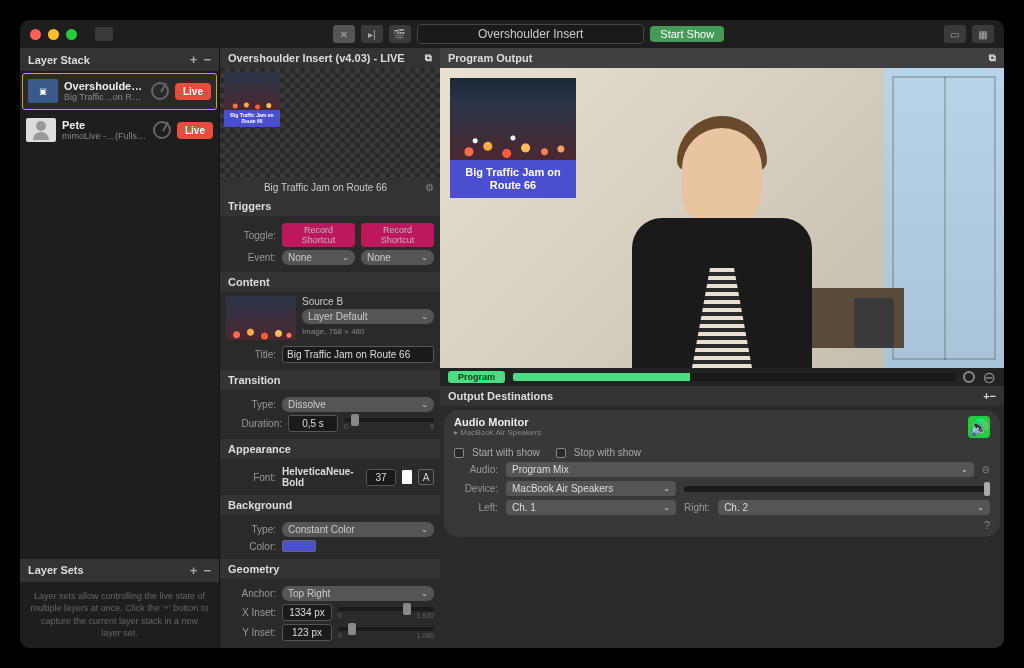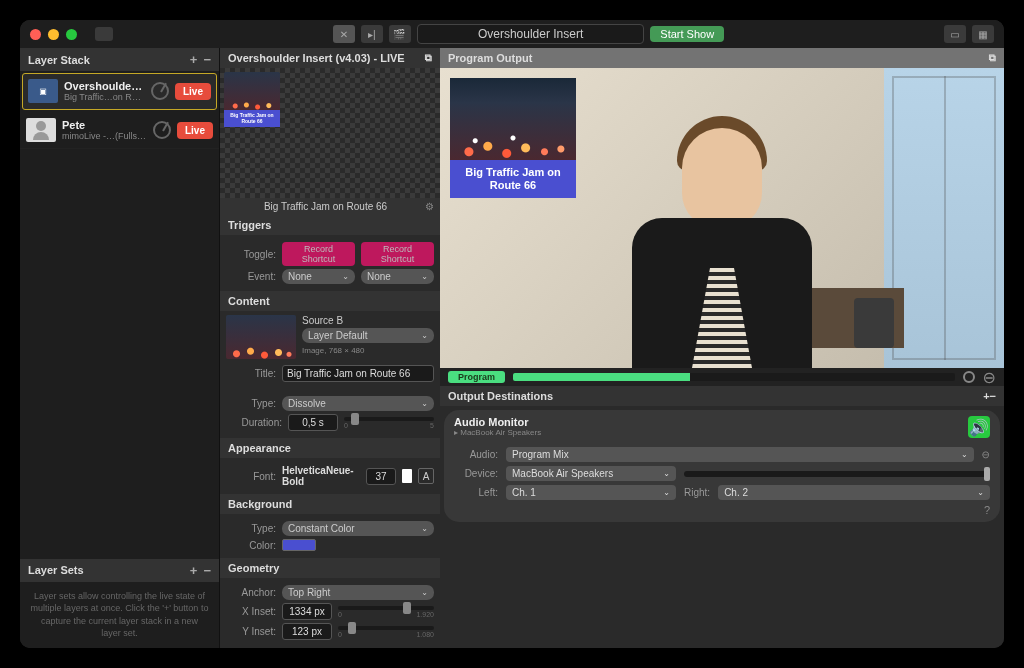--- a/index.html
+++ b/index.html
@@ -60,21 +60,21 @@
 .dual-head { color:#999; font-size:10px; margin-bottom:3px;}
 .content-thumb { width:70px; height:44px; background:linear-gradient(#2a3548,#4a2830); border-radius:2px; position:relative; overflow:hidden;}
 .content-thumb::before {content:'';position:absolute;bottom:0;left:0;right:0;height:26px;background:radial-gradient(circle at 15% 80%,#ff6b4a 3px,transparent 4px),radial-gradient(circle at 35% 70%,#ffaa4a 3px,transparent 4px),radial-gradient(circle at 55% 85%,#ff5a3a 3px,transparent 4px),radial-gradient(circle at 75% 75%,#ffbb5a 3px,transparent 4px),radial-gradient(circle at 90% 82%,#ff7b5a 2px,transparent 3px);}
 .input-field { background:#1a1a1a; border:1px solid #555; border-radius:3px; padding:2px 4px; color:#ddd; font-size:10px; flex:1;}
 .num-field { background:#1a1a1a; border:1px solid #555; border-radius:3px; padding:2px 4px; color:#ddd; font-size:10px; width:50px; text-align:center;}
 .slider { flex:1; height:4px; background:#1a1a1a; border-radius:2px; position:relative;}
 .slider .knob { position:absolute; width:8px; height:12px; background:#888; border-radius:2px; top:-4px;}
 .scale { display:flex; justify-content:space-between; font-size:7px; color:#666; margin-top:1px;}
 .swatch { width:34px; height:12px; background:#4a4fd0; border-radius:2px; border:1px solid #666;}
 .right-col { flex:1; display:flex; flex-direction:column; background:#2a2a2a;}
-.po-header { background:#737373; color:#ddd; font-size:11px; font-weight:600; padding:4px 8px; display:flex; align-items:flex-end;}
+.po-header { background:#404040; color:#ddd; font-size:11px; font-weight:600; padding:4px 8px; display:flex; align-items:flex-end;}
 .po-header .grow { flex:1;}
 .program-view { height:300px; background:linear-gradient(135deg,#e8e0d0 0%,#d8d0c0 40%,#c0b8a8 100%); position:relative; overflow:hidden;}
 .office-bg { position:absolute; inset:0;}
 .window-right { position:absolute; right:0; top:0; bottom:0; width:120px; background:linear-gradient(180deg,#b8d4e8,#a8c4d8);}
 .window-right::before {content:'';position:absolute;inset:8px;border:2px solid rgba(80,80,80,0.3);}
 .window-right::after {content:'';position:absolute;top:8px;bottom:8px;left:50%;width:2px;background:rgba(80,80,80,0.3);}
 .desk { position:absolute; right:100px; bottom:20px; width:120px; height:60px; background:#5a4a3a;}
 .chair { position:absolute; right:110px; bottom:20px; width:40px; height:50px; background:#3a3a3a; border-radius:4px;}
 .presenter { position:absolute; left:50%; transform:translateX(-50%); bottom:0; width:200px; height:260px;}
 .p-head { position:absolute; top:20px; left:50%; transform:translateX(-50%); width:80px; height:100px; background:#e8c4a0; border-radius:40px 40px 35px 35px;}
@@ -215,20 +215,21 @@
               </div>
             <div style="color:#888;font-size:8px;margin-top:3px;">Image, 768 × 480</div>
           </div>
         </div>
         <div class="row" style="margin-top:6px;">
           <span class="label">Title:</span>
           <div class="input-field">Big Traffic Jam on Route 66</div>
         </div>
       </div>
 
+      <div class="panel-title">Transition</div>
       <div class="panel-body">
         <div class="row">
           <span class="label">Type:</span>
           <div class="dd">
               <span>Dissolve</span>
               <span class="arrow">⌄</span>
             </div>
         </div>
         <div class="row">
           <span class="label-long">Duration:</span>
@@ -346,20 +347,26 @@
       </div>
       <div class="audio-monitor">
         <div style="display:flex;align-items:flex-start;">
           <div style="flex:1;">
             <div class="am-title">Audio Monitor</div>
             <div class="am-sub">▸ <span>MacBook Air Speakers</span></div>
           </div>
           <div class="speaker-btn">🔊</div>
         </div>
         <div class="am-row">
+          <div class="checkbox"></div>
+          <span>Start with show</span>
+          <div class="checkbox" style="margin-left:8px;"></div>
+          <span>Stop with show</span>
+        </div>
+        <div class="am-row">
           <span class="am-label">Audio:</span>
           <div class="am-dd" style="flex:1;">
               <span>Program Mix</span>
               <span class="arrow">⌄</span>
             </div>
           <span style="color:#888;">⊖</span>
         </div>
         <div class="am-row">
           <span class="am-label">Device:</span>
           <div class="am-dd" style="width:170px;">

